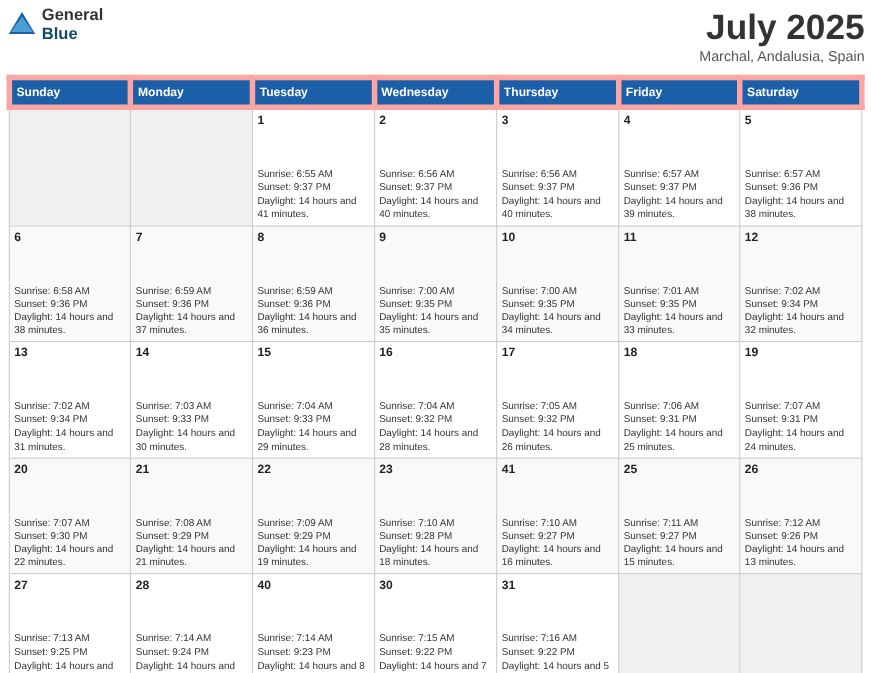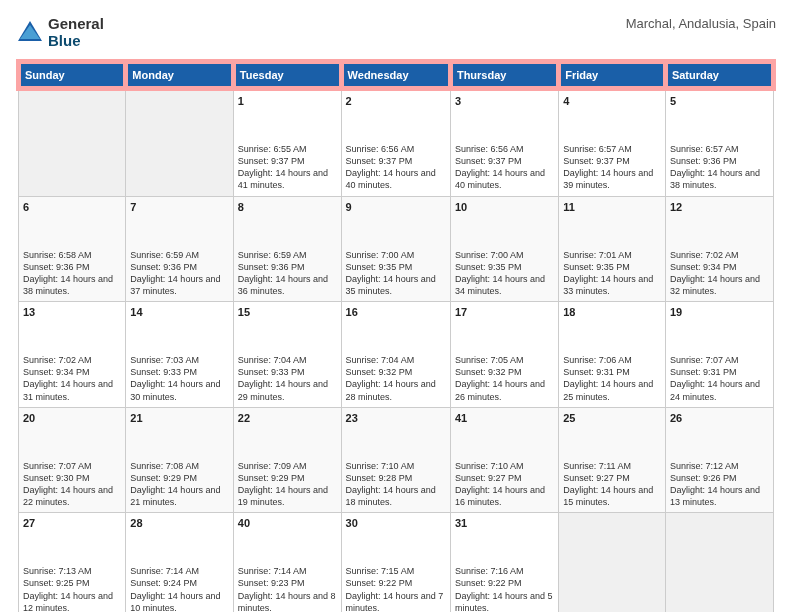--- a/index.html
+++ b/index.html
@@ -6,21 +6,21 @@
     body {
       font-family: Arial, sans-serif;
       background: #fff;
       width: 792px;
       height: 612px;
       overflow: hidden;
     }
     .page {
       width: 792px;
       height: 468px;
-      padding: 16px;
+      padding: 6px;
       background: #fff;
     }
     .header {
       display: flex;
       justify-content: space-between;
       align-items: flex-start;
       margin-bottom: 10px;
     }
     .logo {
       display: flex;
@@ -115,20 +115,21 @@
       <svg class="logo-icon" viewBox="0 0 28 28" xmlns="http://www.w3.org/2000/svg">
         <polygon points="14,2 26,22 2,22" fill="#1a5fa8"></polygon>
         <polygon points="14,6 24,20 4,20" fill="#4a9fd4"></polygon>
       </svg>
       <div class="logo-text">
         <span class="logo-general">General</span>
         <span class="logo-blue">Blue</span>
       </div>
     </div>
     <div class="title-block">
+      <div class="month-title">July 2025</div>
       <div class="location">Marchal, Andalusia, Spain</div>
     </div>
   </div>
 
   <table class="calendar">
     <thead>
       <tr>
         <th>Sunday</th>
         <th>Monday</th>
         <th>Tuesday</th>

